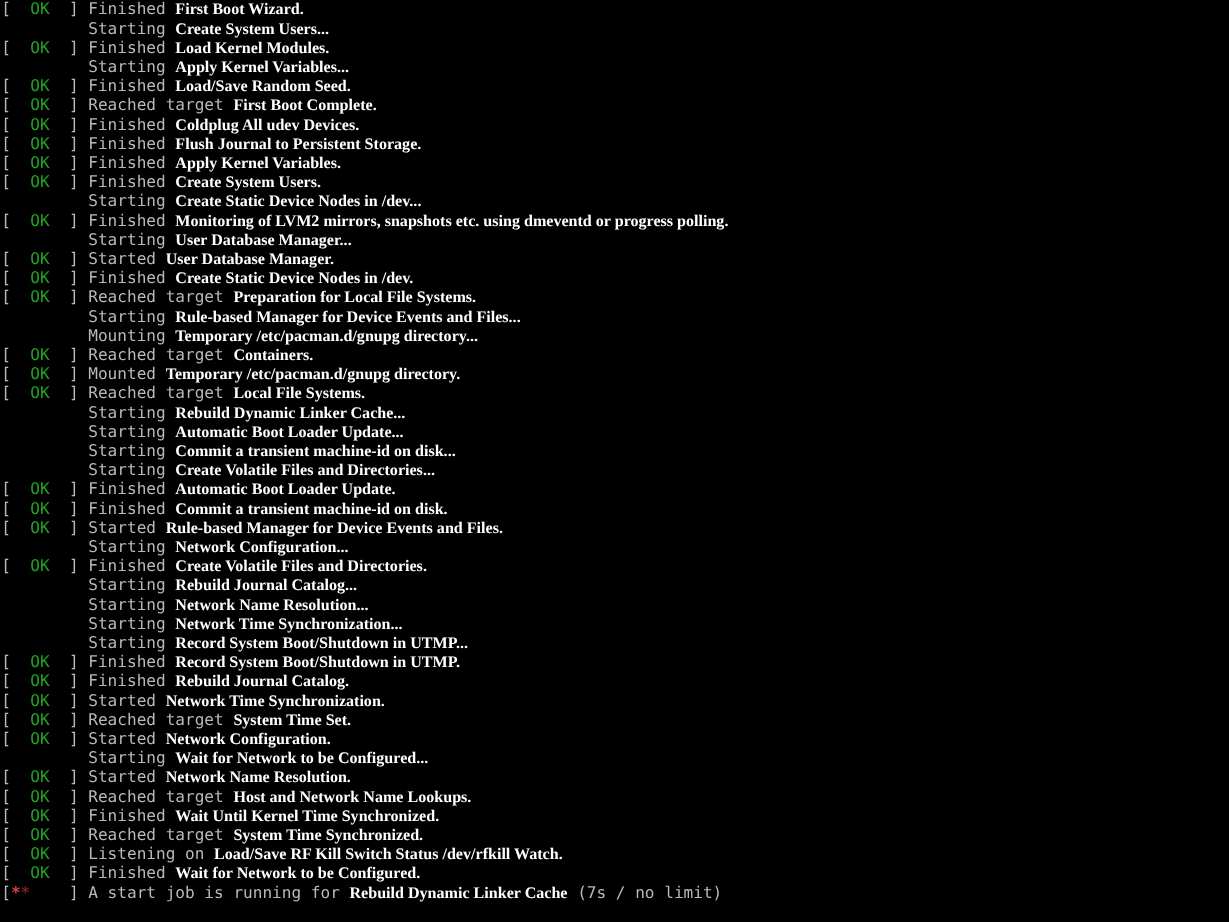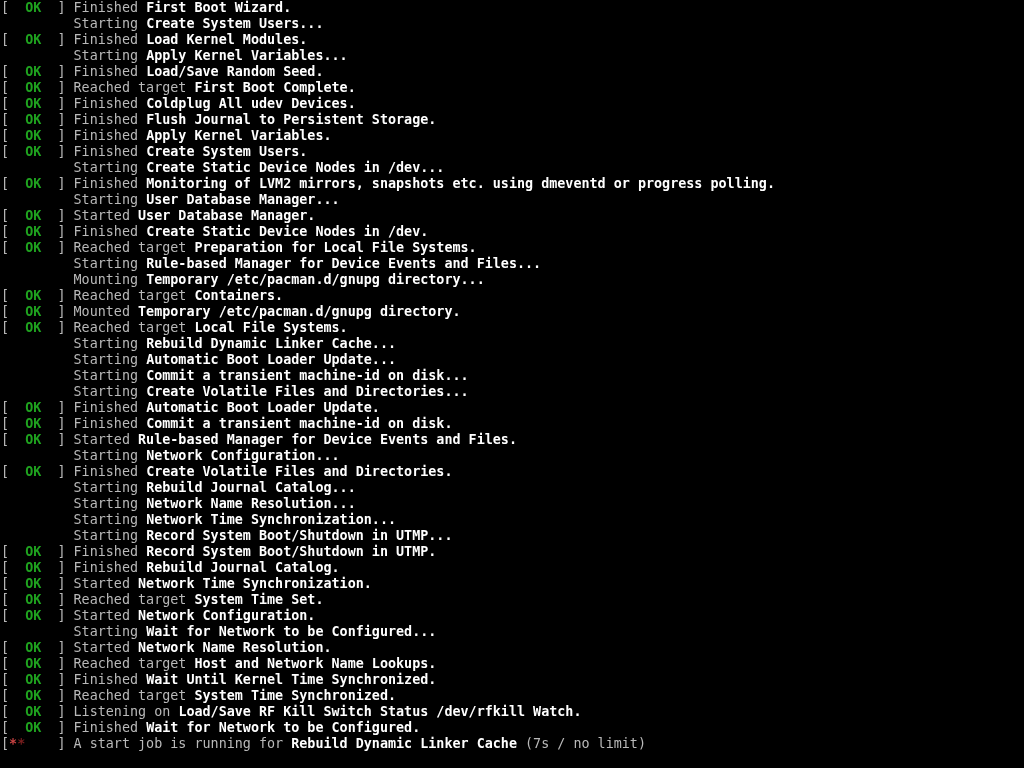--- a/index.html
+++ b/index.html
@@ -19,21 +19,21 @@
     width: 1023px;
     height: 768px;
     font-family: "DejaVu Sans Mono", "Liberation Mono", monospace;
     font-size: 13.4px;
     line-height: 16px;
     white-space: pre;
     letter-spacing: 0;
   }
   .line { height: 16px; }
   .seg-gray  { color: var(--gray);  font-weight: 400; }
-  .seg-green { color: var(--green); font-weight: 700; }
-  .seg-bold  { color: var(--white); font-weight: 700; }
+  .seg-green { color: var(--green); font-weight: 400; }
+  .seg-bold  { color: var(--white); font-weight: 700; font-family: Liberation Serif, serif; }
   .seg-red1  { color: var(--red1);  font-weight: 700; }
   .seg-red2  { color: var(--red2);  font-weight: 700; }
 </style>
 </head>
 <body style="background: rgb(0, 0, 0);">
 
 <div class="console"><div class="line"><span class="seg-gray">[  </span><span class="seg-green">OK</span><span class="seg-gray">  ] </span><span class="seg-gray">Finished </span><span class="seg-bold">First Boot Wizard.</span></div><div class="line"><span class="seg-gray">         </span><span class="seg-gray">Starting </span><span class="seg-bold">Create System Users...</span></div><div class="line"><span class="seg-gray">[  </span><span class="seg-green">OK</span><span class="seg-gray">  ] </span><span class="seg-gray">Finished </span><span class="seg-bold">Load Kernel Modules.</span></div><div class="line"><span class="seg-gray">         </span><span class="seg-gray">Starting </span><span class="seg-bold">Apply Kernel Variables...</span></div><div class="line"><span class="seg-gray">[  </span><span class="seg-green">OK</span><span class="seg-gray">  ] </span><span class="seg-gray">Finished </span><span class="seg-bold">Load/Save Random Seed.</span></div><div class="line"><span class="seg-gray">[  </span><span class="seg-green">OK</span><span class="seg-gray">  ] </span><span class="seg-gray">Reached target </span><span class="seg-bold">First Boot Complete.</span></div><div class="line"><span class="seg-gray">[  </span><span class="seg-green">OK</span><span class="seg-gray">  ] </span><span class="seg-gray">Finished </span><span class="seg-bold">Coldplug All udev Devices.</span></div><div class="line"><span class="seg-gray">[  </span><span class="seg-green">OK</span><span class="seg-gray">  ] </span><span class="seg-gray">Finished </span><span class="seg-bold">Flush Journal to Persistent Storage.</span></div><div class="line"><span class="seg-gray">[  </span><span class="seg-green">OK</span><span class="seg-gray">  ] </span><span class="seg-gray">Finished </span><span class="seg-bold">Apply Kernel Variables.</span></div><div class="line"><span class="seg-gray">[  </span><span class="seg-green">OK</span><span class="seg-gray">  ] </span><span class="seg-gray">Finished </span><span class="seg-bold">Create System Users.</span></div><div class="line"><span class="seg-gray">         </span><span class="seg-gray">Starting </span><span class="seg-bold">Create Static Device Nodes in /dev...</span></div><div class="line"><span class="seg-gray">[  </span><span class="seg-green">OK</span><span class="seg-gray">  ] </span><span class="seg-gray">Finished </span><span class="seg-bold">Monitoring of LVM2 mirrors, snapshots etc. using dmeventd or progress polling.</span></div><div class="line"><span class="seg-gray">         </span><span class="seg-gray">Starting </span><span class="seg-bold">User Database Manager...</span></div><div class="line"><span class="seg-gray">[  </span><span class="seg-green">OK</span><span class="seg-gray">  ] </span><span class="seg-gray">Started </span><span class="seg-bold">User Database Manager.</span></div><div class="line"><span class="seg-gray">[  </span><span class="seg-green">OK</span><span class="seg-gray">  ] </span><span class="seg-gray">Finished </span><span class="seg-bold">Create Static Device Nodes in /dev.</span></div><div class="line"><span class="seg-gray">[  </span><span class="seg-green">OK</span><span class="seg-gray">  ] </span><span class="seg-gray">Reached target </span><span class="seg-bold">Preparation for Local File Systems.</span></div><div class="line"><span class="seg-gray">         </span><span class="seg-gray">Starting </span><span class="seg-bold">Rule-based Manager for Device Events and Files...</span></div><div class="line"><span class="seg-gray">         </span><span class="seg-gray">Mounting </span><span class="seg-bold">Temporary /etc/pacman.d/gnupg directory...</span></div><div class="line"><span class="seg-gray">[  </span><span class="seg-green">OK</span><span class="seg-gray">  ] </span><span class="seg-gray">Reached target </span><span class="seg-bold">Containers.</span></div><div class="line"><span class="seg-gray">[  </span><span class="seg-green">OK</span><span class="seg-gray">  ] </span><span class="seg-gray">Mounted </span><span class="seg-bold">Temporary /etc/pacman.d/gnupg directory.</span></div><div class="line"><span class="seg-gray">[  </span><span class="seg-green">OK</span><span class="seg-gray">  ] </span><span class="seg-gray">Reached target </span><span class="seg-bold">Local File Systems.</span></div><div class="line"><span class="seg-gray">         </span><span class="seg-gray">Starting </span><span class="seg-bold">Rebuild Dynamic Linker Cache...</span></div><div class="line"><span class="seg-gray">         </span><span class="seg-gray">Starting </span><span class="seg-bold">Automatic Boot Loader Update...</span></div><div class="line"><span class="seg-gray">         </span><span class="seg-gray">Starting </span><span class="seg-bold">Commit a transient machine-id on disk...</span></div><div class="line"><span class="seg-gray">         </span><span class="seg-gray">Starting </span><span class="seg-bold">Create Volatile Files and Directories...</span></div><div class="line"><span class="seg-gray">[  </span><span class="seg-green">OK</span><span class="seg-gray">  ] </span><span class="seg-gray">Finished </span><span class="seg-bold">Automatic Boot Loader Update.</span></div><div class="line"><span class="seg-gray">[  </span><span class="seg-green">OK</span><span class="seg-gray">  ] </span><span class="seg-gray">Finished </span><span class="seg-bold">Commit a transient machine-id on disk.</span></div><div class="line"><span class="seg-gray">[  </span><span class="seg-green">OK</span><span class="seg-gray">  ] </span><span class="seg-gray">Started </span><span class="seg-bold">Rule-based Manager for Device Events and Files.</span></div><div class="line"><span class="seg-gray">         </span><span class="seg-gray">Starting </span><span class="seg-bold">Network Configuration...</span></div><div class="line"><span class="seg-gray">[  </span><span class="seg-green">OK</span><span class="seg-gray">  ] </span><span class="seg-gray">Finished </span><span class="seg-bold">Create Volatile Files and Directories.</span></div><div class="line"><span class="seg-gray">         </span><span class="seg-gray">Starting </span><span class="seg-bold">Rebuild Journal Catalog...</span></div><div class="line"><span class="seg-gray">         </span><span class="seg-gray">Starting </span><span class="seg-bold">Network Name Resolution...</span></div><div class="line"><span class="seg-gray">         </span><span class="seg-gray">Starting </span><span class="seg-bold">Network Time Synchronization...</span></div><div class="line"><span class="seg-gray">         </span><span class="seg-gray">Starting </span><span class="seg-bold">Record System Boot/Shutdown in UTMP...</span></div><div class="line"><span class="seg-gray">[  </span><span class="seg-green">OK</span><span class="seg-gray">  ] </span><span class="seg-gray">Finished </span><span class="seg-bold">Record System Boot/Shutdown in UTMP.</span></div><div class="line"><span class="seg-gray">[  </span><span class="seg-green">OK</span><span class="seg-gray">  ] </span><span class="seg-gray">Finished </span><span class="seg-bold">Rebuild Journal Catalog.</span></div><div class="line"><span class="seg-gray">[  </span><span class="seg-green">OK</span><span class="seg-gray">  ] </span><span class="seg-gray">Started </span><span class="seg-bold">Network Time Synchronization.</span></div><div class="line"><span class="seg-gray">[  </span><span class="seg-green">OK</span><span class="seg-gray">  ] </span><span class="seg-gray">Reached target </span><span class="seg-bold">System Time Set.</span></div><div class="line"><span class="seg-gray">[  </span><span class="seg-green">OK</span><span class="seg-gray">  ] </span><span class="seg-gray">Started </span><span class="seg-bold">Network Configuration.</span></div><div class="line"><span class="seg-gray">         </span><span class="seg-gray">Starting </span><span class="seg-bold">Wait for Network to be Configured...</span></div><div class="line"><span class="seg-gray">[  </span><span class="seg-green">OK</span><span class="seg-gray">  ] </span><span class="seg-gray">Started </span><span class="seg-bold">Network Name Resolution.</span></div><div class="line"><span class="seg-gray">[  </span><span class="seg-green">OK</span><span class="seg-gray">  ] </span><span class="seg-gray">Reached target </span><span class="seg-bold">Host and Network Name Lookups.</span></div><div class="line"><span class="seg-gray">[  </span><span class="seg-green">OK</span><span class="seg-gray">  ] </span><span class="seg-gray">Finished </span><span class="seg-bold">Wait Until Kernel Time Synchronized.</span></div><div class="line"><span class="seg-gray">[  </span><span class="seg-green">OK</span><span class="seg-gray">  ] </span><span class="seg-gray">Reached target </span><span class="seg-bold">System Time Synchronized.</span></div><div class="line"><span class="seg-gray">[  </span><span class="seg-green">OK</span><span class="seg-gray">  ] </span><span class="seg-gray">Listening on </span><span class="seg-bold">Load/Save RF Kill Switch Status /dev/rfkill Watch.</span></div><div class="line"><span class="seg-gray">[  </span><span class="seg-green">OK</span><span class="seg-gray">  ] </span><span class="seg-gray">Finished </span><span class="seg-bold">Wait for Network to be Configured.</span></div><div class="line"><span class="seg-gray">[</span><span class="seg-red1">*</span><span class="seg-red2">*</span><span class="seg-gray">    ] </span><span class="seg-gray">A start job is running for </span><span class="seg-bold">Rebuild Dynamic Linker Cache</span><span class="seg-gray"> (7s / no limit)</span></div></div>
 
 </body></html>

